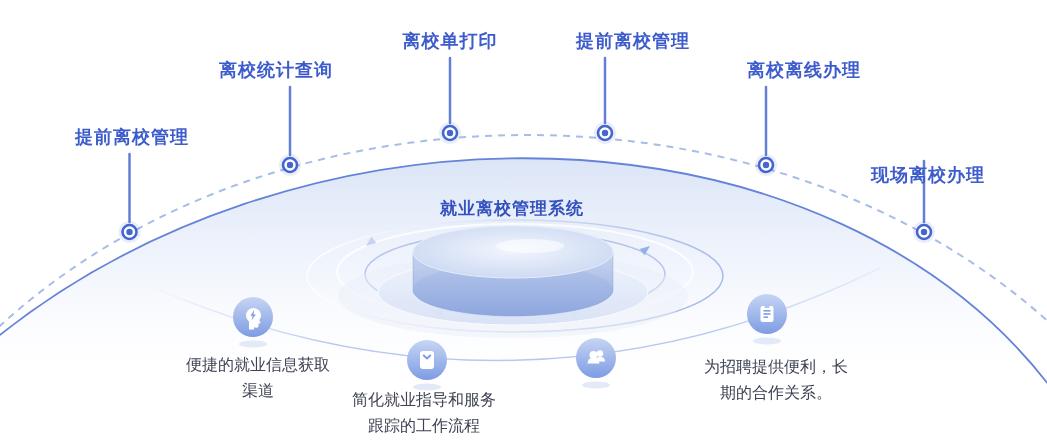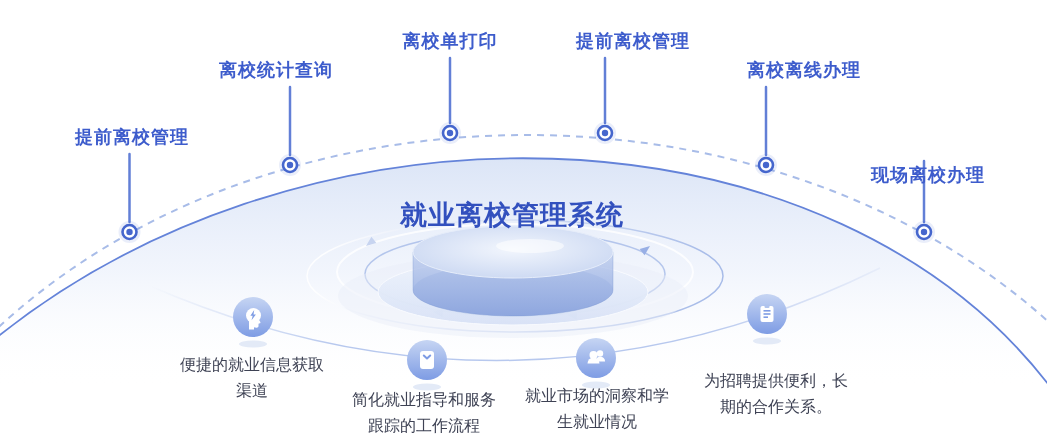--- a/index.html
+++ b/index.html
@@ -7,21 +7,21 @@
     position:relative;width:1047px;height:448px;background:#ffffff;overflow:hidden;
     font-family:"Liberation Sans",sans-serif;
   }
   .stage svg.bg{position:absolute;left:0;top:0;z-index:0;}
   .feature-label{
     position:absolute;z-index:2;transform:translateX(-50%);
     font-size:18px;font-weight:700;color:#3D5CCC;white-space:nowrap;letter-spacing:1px;
   }
   .system-title{
     position:absolute;z-index:2;transform:translateX(-50%);
-    font-size:27px;font-weight:700;color:#3250BE;white-space:nowrap;letter-spacing:1px;
+    font-size:17px;font-weight:700;color:#3250BE;white-space:nowrap;letter-spacing:1px;
   }
   .benefit-text{
     position:absolute;z-index:2;transform:translateX(-50%);
     width:150px;text-align:center;font-size:16px;line-height:26px;color:#3E4254;
   }
 </style>
 </head>
 <body>
 
 <div class="stage">
@@ -171,18 +171,17 @@
 
   <div class="feature-label" style="left:132px;top:125px;">提前离校管理</div>
   <div class="feature-label" style="left:276px;top:58px;">离校统计查询</div>
   <div class="feature-label" style="left:450px;top:29px;">离校单打印</div>
   <div class="feature-label" style="left:633px;top:29px;">提前离校管理</div>
   <div class="feature-label" style="left:766px;top:58px;margin-left:38px;">离校离线办理</div>
   <div class="feature-label" style="left:928px;top:132px;margin-top:31px;">现场离校办理</div>
 
   <div class="system-title" style="left:512px;top:197px;">就业离校管理系统</div>
 
-  <div class="benefit-text" style="left:252px;top:352px;">便捷的就业信息获取渠道</div>
+  <div class="benefit-text" style="left:258px;top:352px;">便捷的就业信息获取渠道</div>
   <div class="benefit-text" style="left:424px;top:387px;">简化就业指导和服务跟踪的工作流程</div>
-  <div class="benefit-text" style="left:597px;top:383px;">就业市场的洞察和学生就业情况</div>
-  <div class="benefit-text" style="left:776px;top:368px;">为招聘提供便利，长期的合作关系。</div>
+  <div class="benefit-text" style="left:776px;top:354px;">为招聘提供便利，长期的合作关系。</div>
 
 </div>
 
 </body></html>

